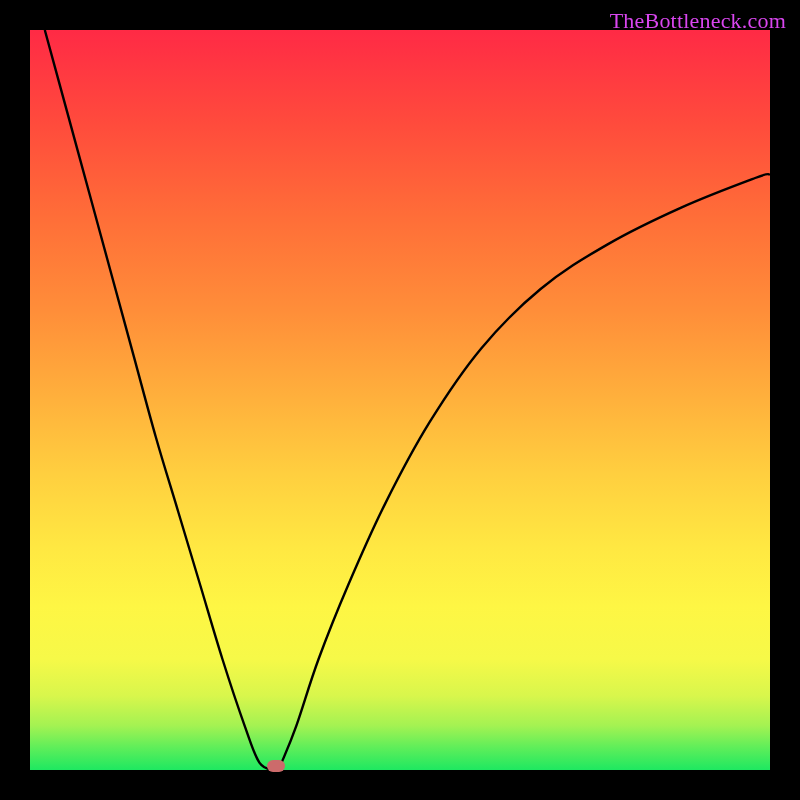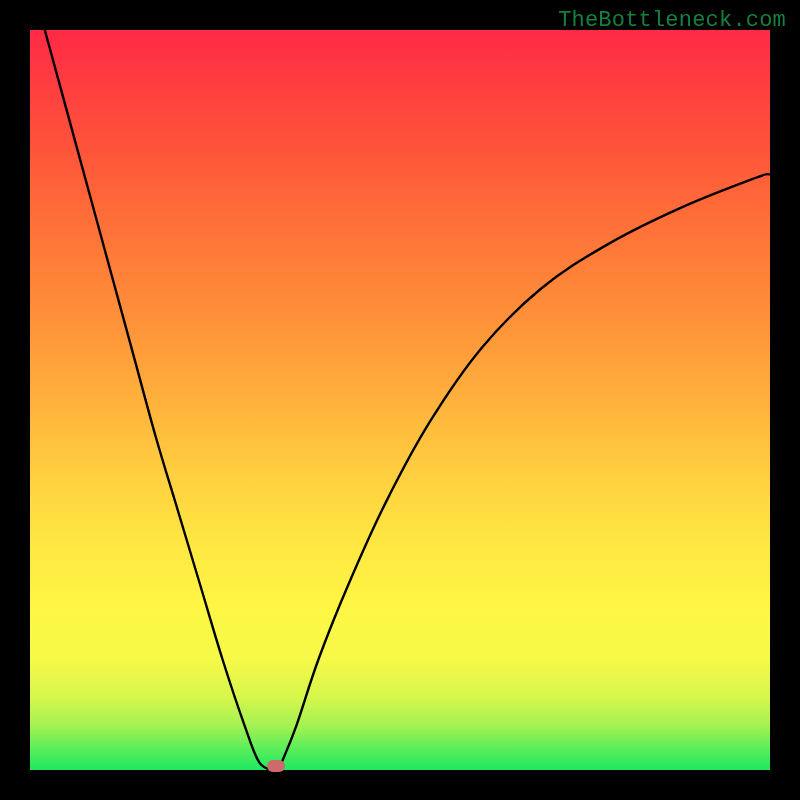--- a/index.html
+++ b/index.html
@@ -24,24 +24,24 @@
       #ff8e39 62%,
       #ff6d38 75%,
       #ff4c3c 87%,
       #ff2a45 100%
     );
   }
   .watermark {
     position: absolute;
     top: 8px;
     right: 14px;
-    color: #15803d;
+    color: #d946ef;
     font-size: 22px;
     letter-spacing: 0.2px;
-    font-family: Liberation Mono, monospace;
+    font-family: Liberation Serif, serif;
   }
   .marker {
     position: absolute;
     width: 18px;
     height: 12px;
     background: #cc6b6b;
     border-radius: 6px;
     transform: translate(-50%, -50%);
   }
   svg.curve {

